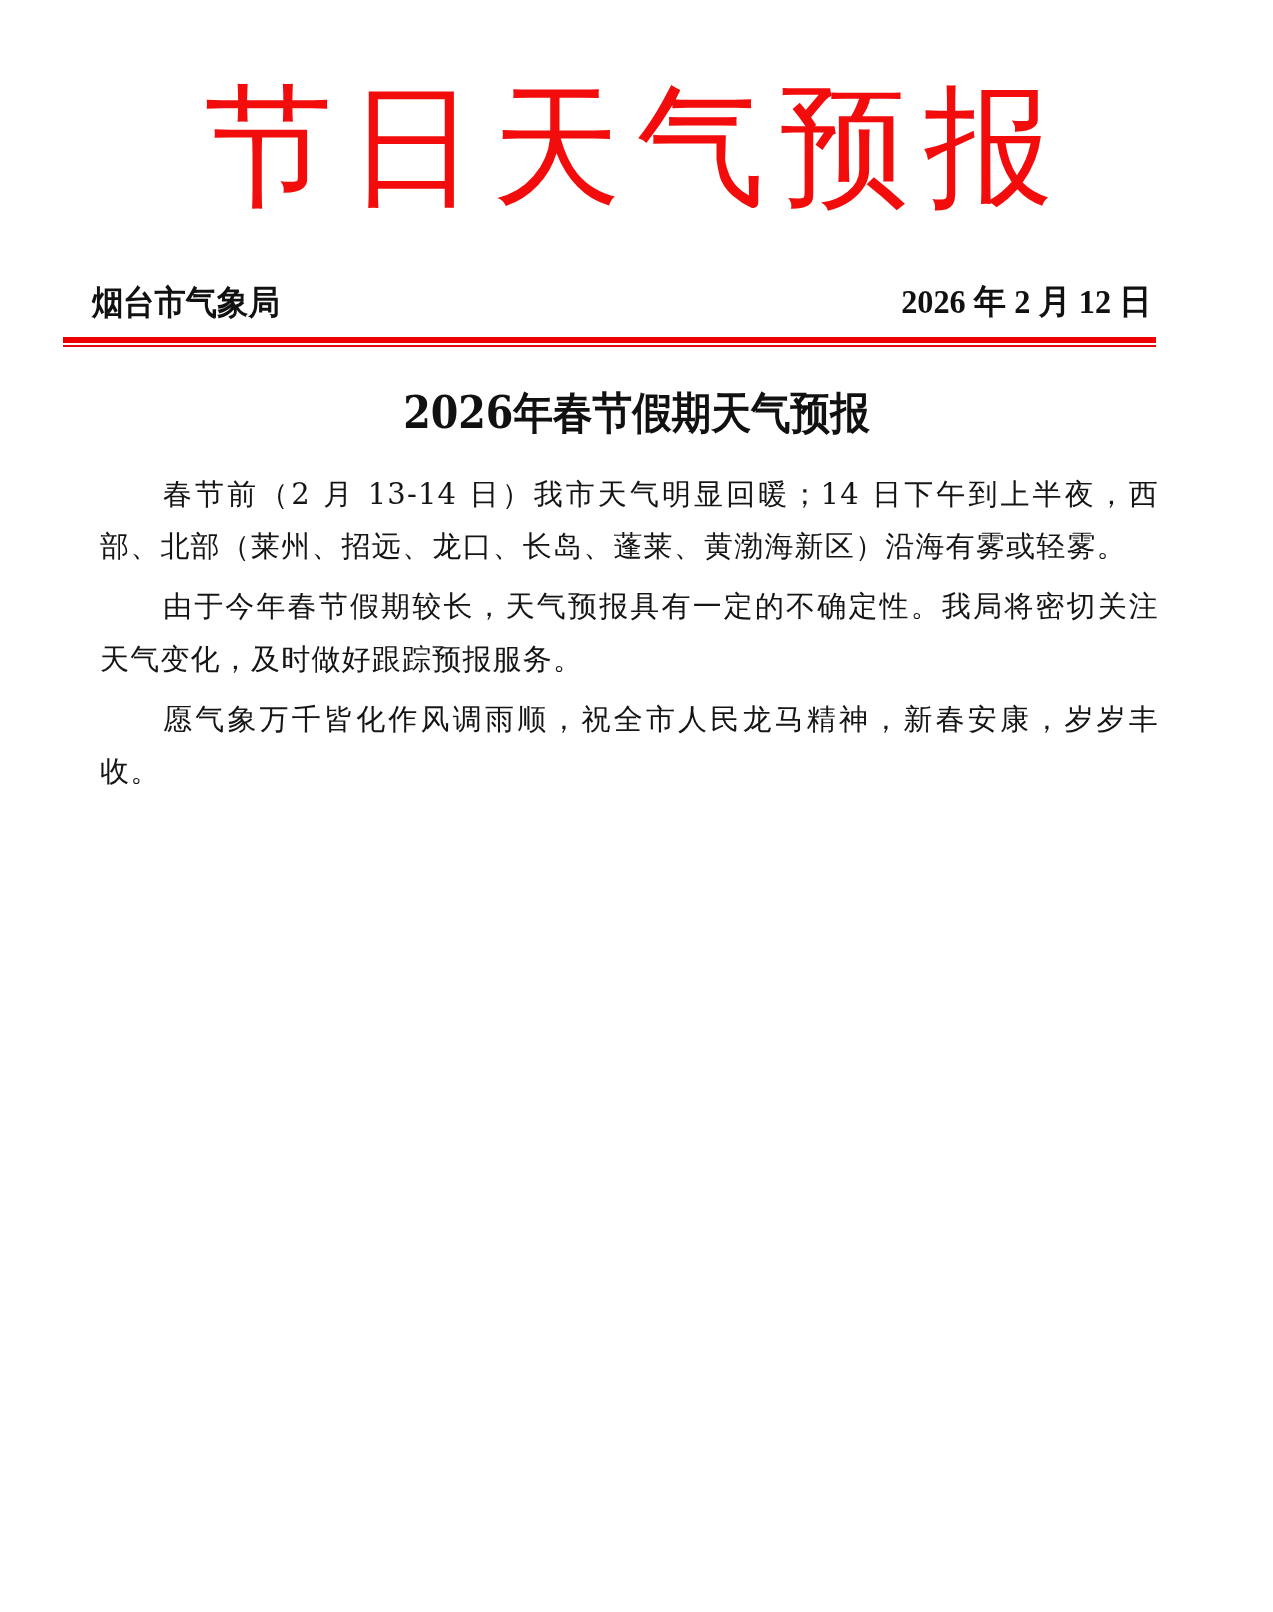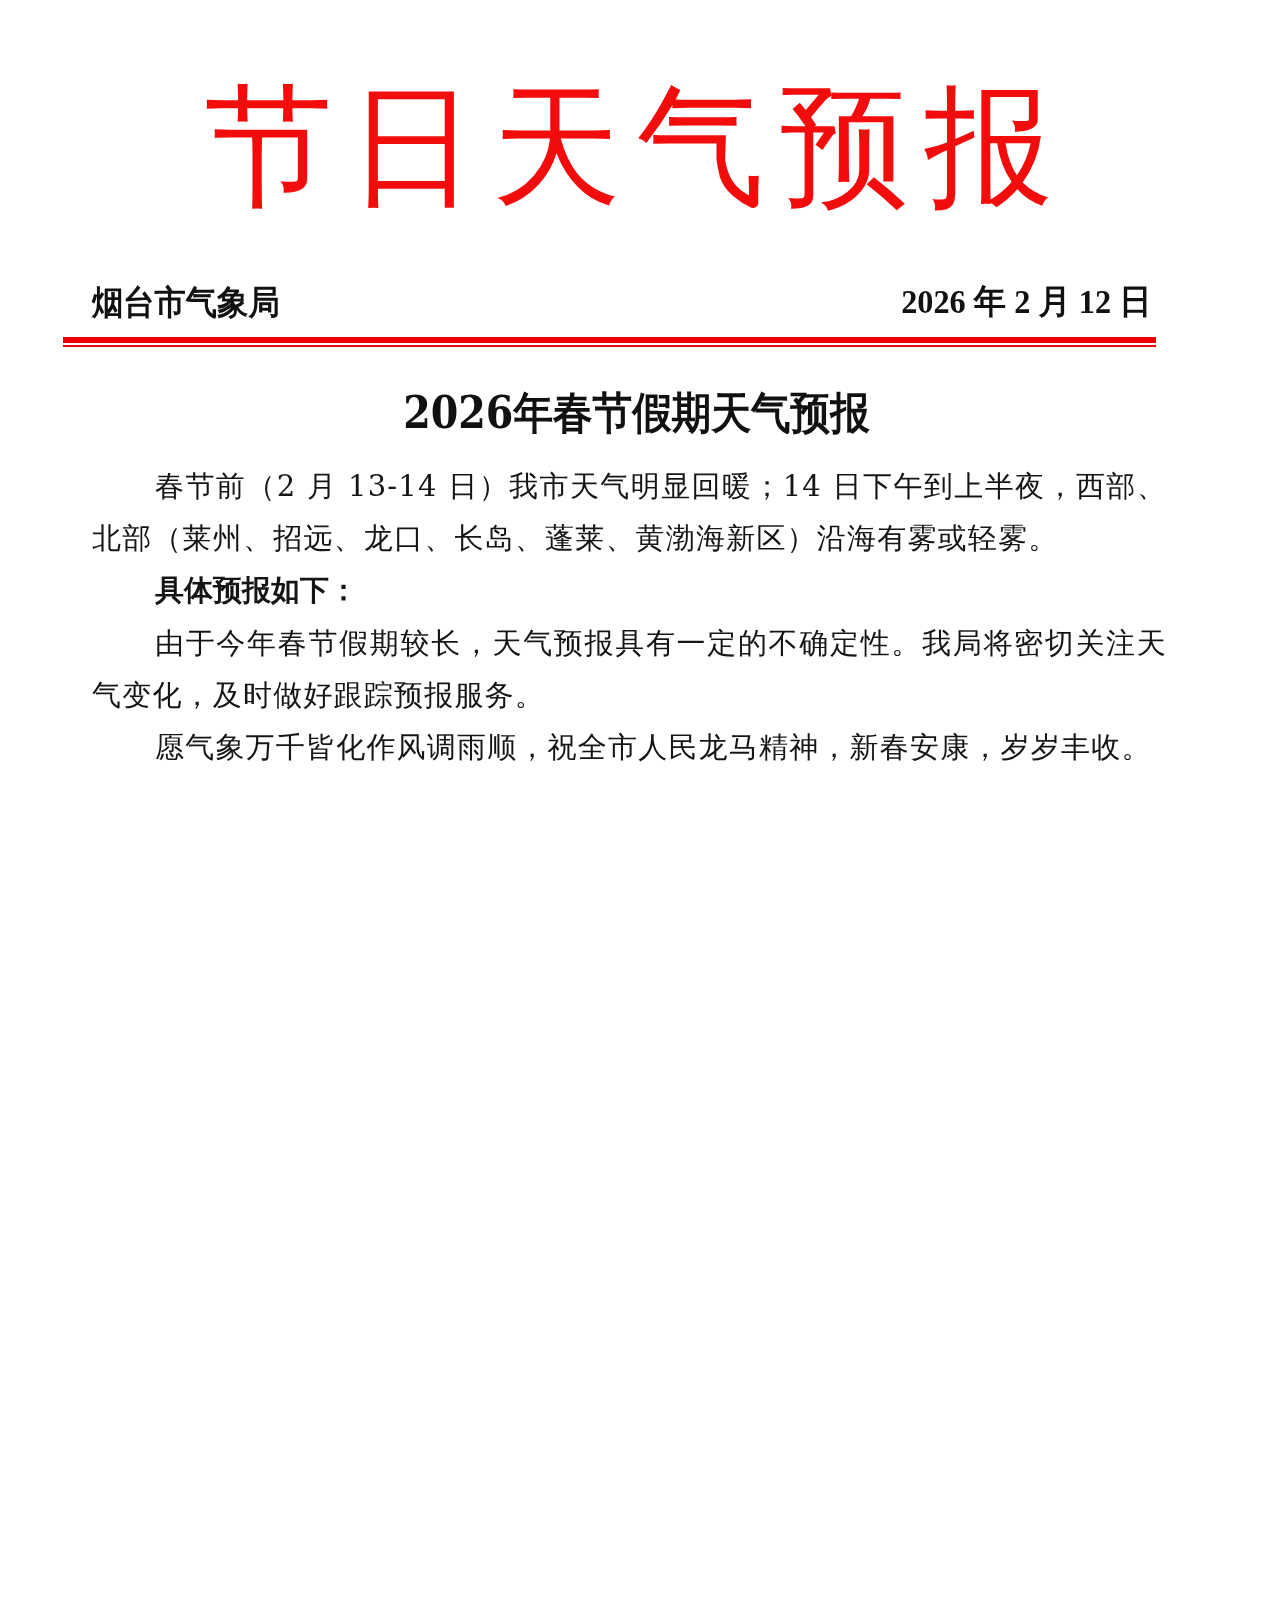--- a/index.html
+++ b/index.html
@@ -73,21 +73,21 @@
       transform: scaleX(0.9);
       transform-origin: center center;
     }
     .content {
       position: absolute;
       left: 92px;
       top: 460px;
       width: 1075px;
     }
     .para {
-      margin: 0;
+      margin: 8px;
       font-size: 29px;
       line-height: 52.2px;
       text-indent: 63px;
       text-align: justify;
       text-align-last: left;
       letter-spacing: 1.2px;
       font-family: "DejaVu Serif", "Liberation Serif", serif;
       font-weight: normal;
       color: #151515;
     }
@@ -106,20 +106,19 @@
   <div class="issuer">烟台市气象局</div>
   <div class="issue-date">2026 年 2 月 12 日</div>
 
   <div class="rule thick"></div>
   <div class="rule thin"></div>
 
   <div class="doc-title">2026年春节假期天气预报</div>
 
   <div class="content">
     <p class="para">春节前（2 月 13-14 日）我市天气明显回暖；14 日下午到上半夜，西部、北部（莱州、招远、龙口、长岛、蓬莱、黄渤海新区）沿海有雾或轻雾。</p>
-    <p class="para bold-head">具体预报如下：</p>
 
 
     <p class="para">由于今年春节假期较长，天气预报具有一定的不确定性。我局将密切关注天气变化，及时做好跟踪预报服务。</p>
     <p class="para">愿气象万千皆化作风调雨顺，祝全市人民龙马精神，新春安康，岁岁丰收。</p>
   </div>
 
 </div>
 
 </body></html>

